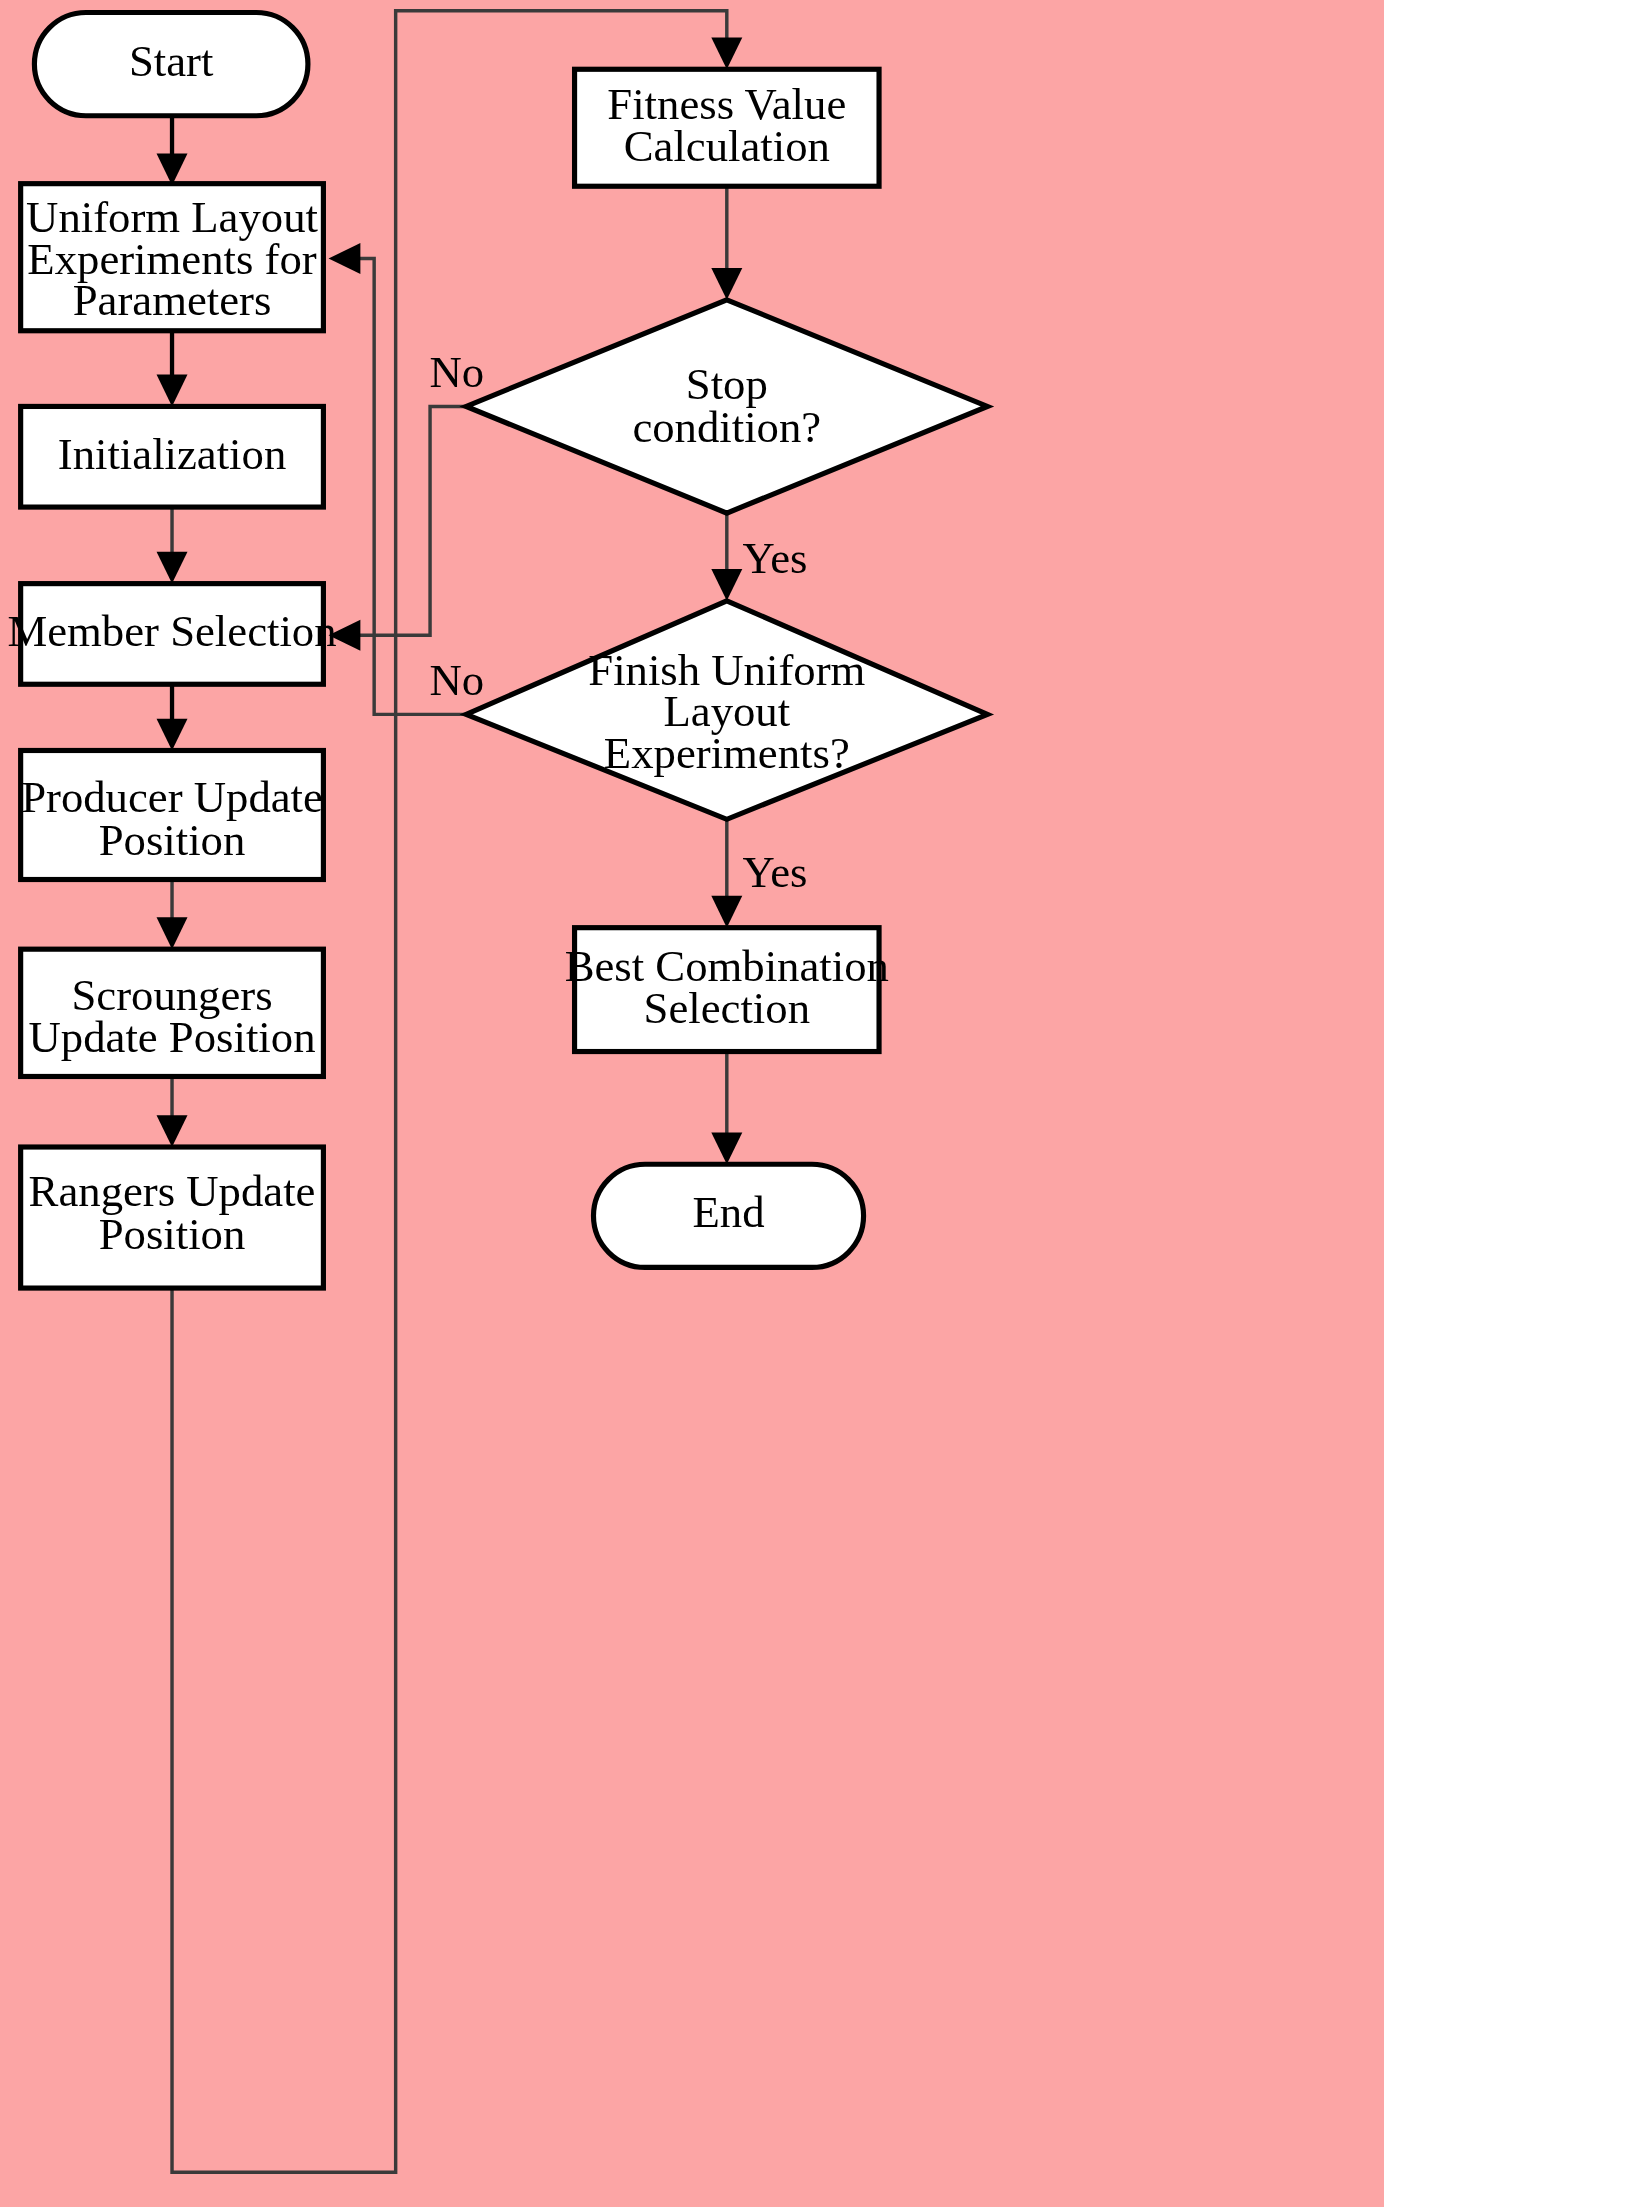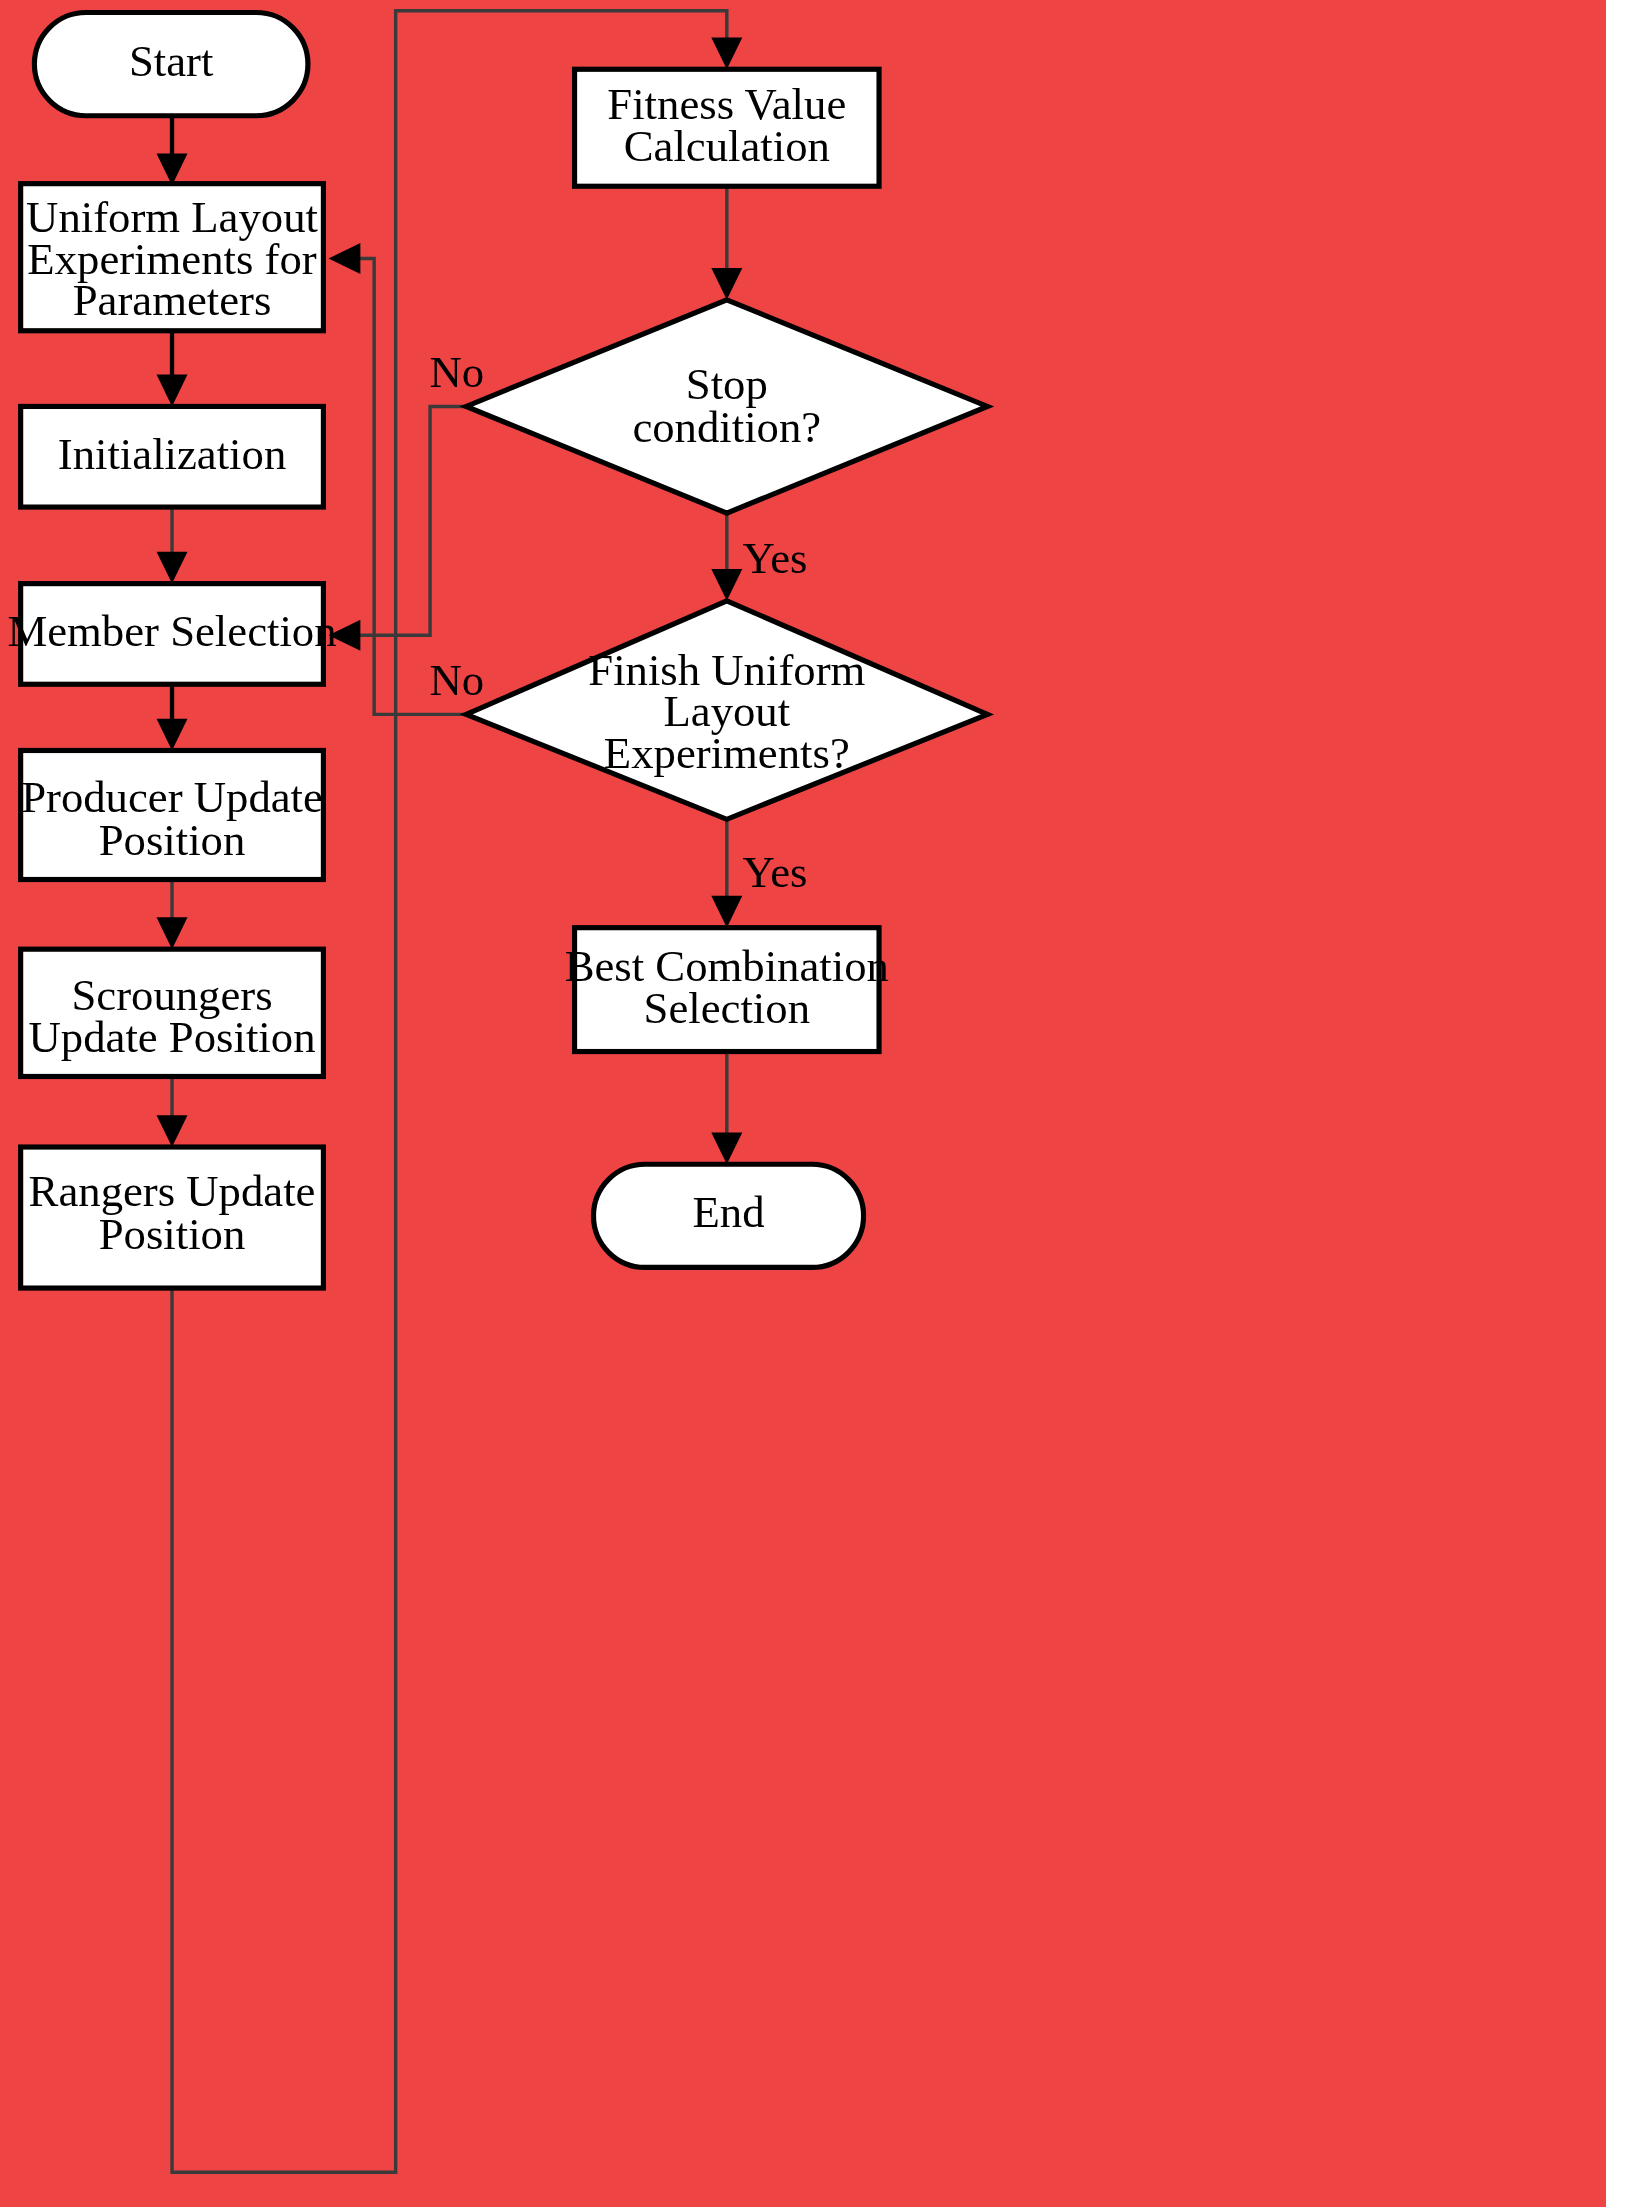--- a/index.html
+++ b/index.html
@@ -2,23 +2,23 @@
 <html style="font-size:13.8px"><head>
 <meta charset="utf-8">
 <style>
   html, body {
     margin: 0;
     padding: 0;
     background: #ffffff;
   }
   #page {
     position: relative;
-    width: 1606px;
+    width: 1384px;
     height: 2208px;
-    background: #ef4444;
+    background: #fca5a5;
     font-family: "Liberation Serif", "DejaVu Serif", serif;
     overflow: hidden;
   }
   svg#flow {
     position: absolute;
     inset: 0;
     width: 1648px;
     height: 2208px;
     display: block;
   }

